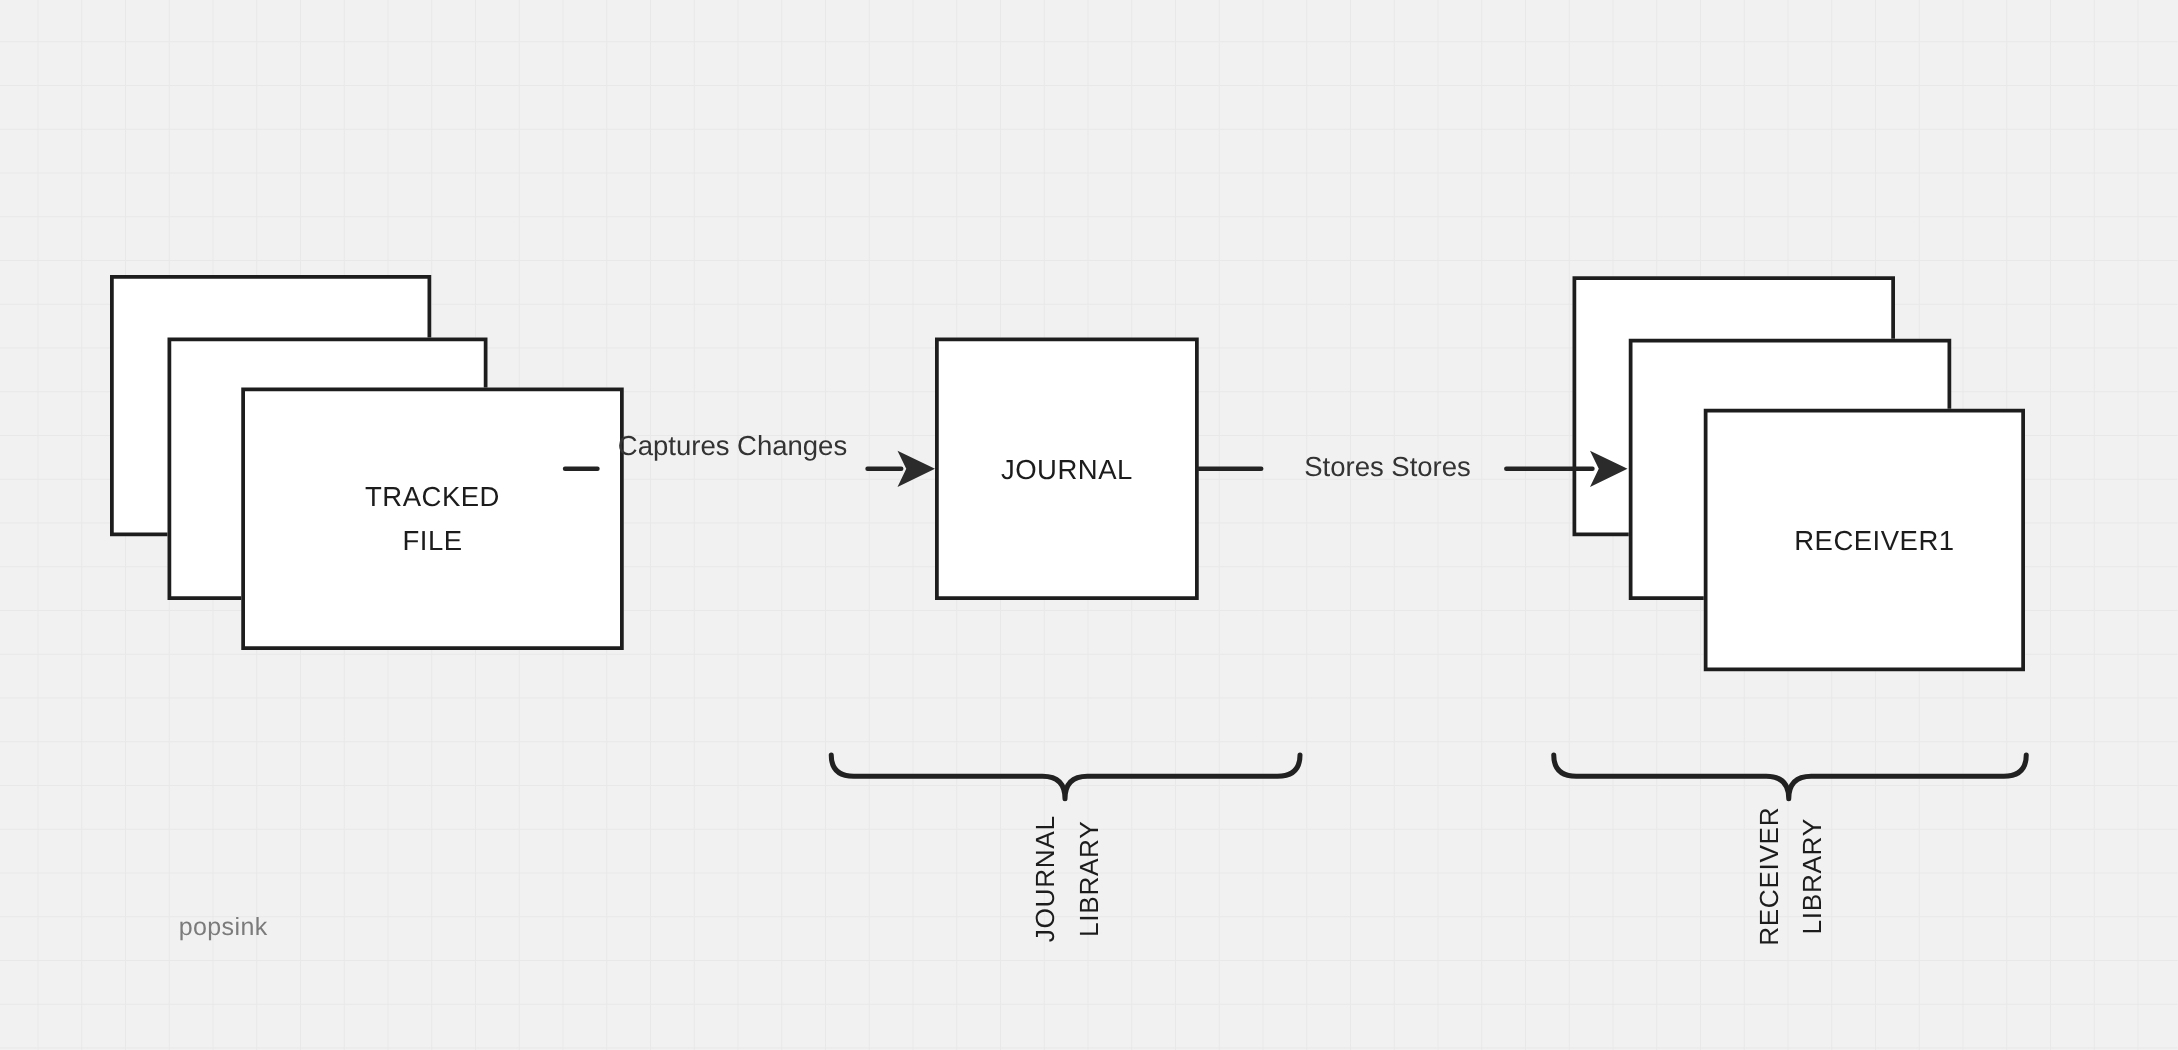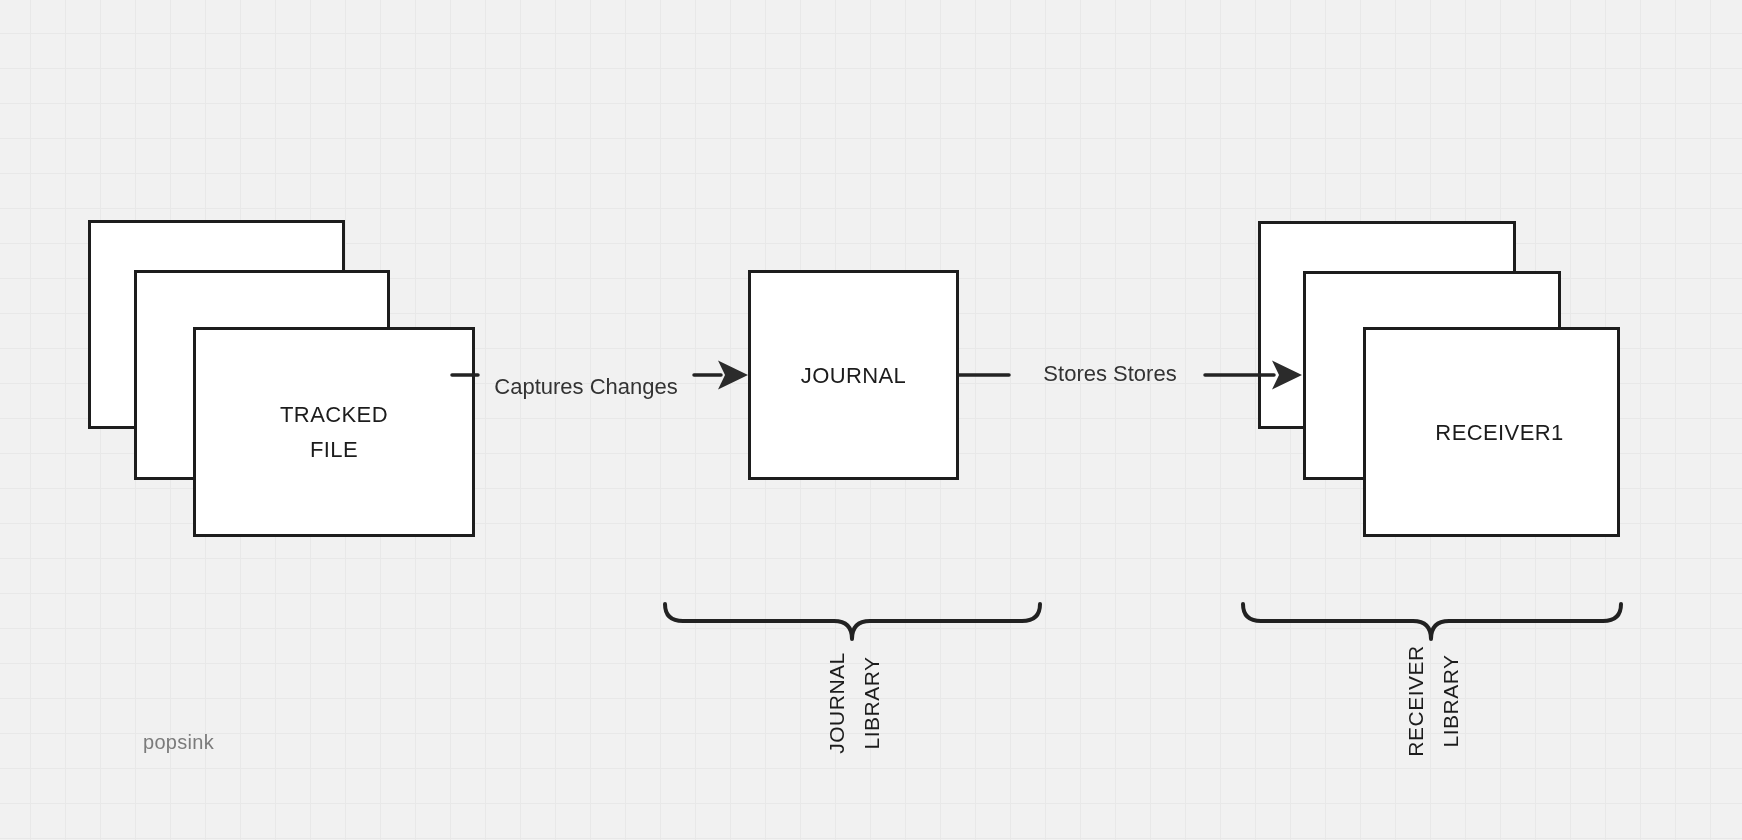--- a/index.html
+++ b/index.html
@@ -40,21 +40,21 @@
     text-align:center;
     color:var(--text);
     font-size:22px;
     line-height:35px;
     letter-spacing:.4px;
   }
   .node .line{display:block;}
   
   .tf-back  {left:88px;  top:220px; width:257px; height:209px;}
   .tf-mid   {left:134px; top:270px; width:256px; height:210px;}
-  .tf-front {left:193px; top:327px; width:282px; height:210px;}
+  .tf-front {left:193px; top:310px; width:306px; height:210px;}
   
   .journal  {left:748px; top:270px; width:211px; height:210px;}
   
   .rc-back  {left:1258px; top:221px; width:258px; height:208px;}
   .rc-mid   {left:1303px; top:271px; width:258px; height:209px;}
   .rc-front {left:1363px; top:327px; width:257px; height:210px;padding-left:16px;}
 
   svg.overlay{
     position:absolute;
     left:0;top:0;
@@ -63,21 +63,21 @@
     pointer-events:none;
   }
   .edge-label{
     position:absolute;
     transform:translate(-50%,-50%);
     z-index:6;
     color:var(--edge-text);
     font-size:22px;
     white-space:nowrap;
   }
-  .lbl-captures{left:586px; top:387px;}
+  .lbl-captures{left:586px; top:357px;}
   .lbl-stores  {left:1110px;top:374px;}
 
   .vlabel{
     position:absolute;
     width:190px;height:76px;
     display:flex;
     flex-direction:column;
     align-items:center;
     justify-content:center;
     transform:translate(-50%,-50%) rotate(-90deg);

